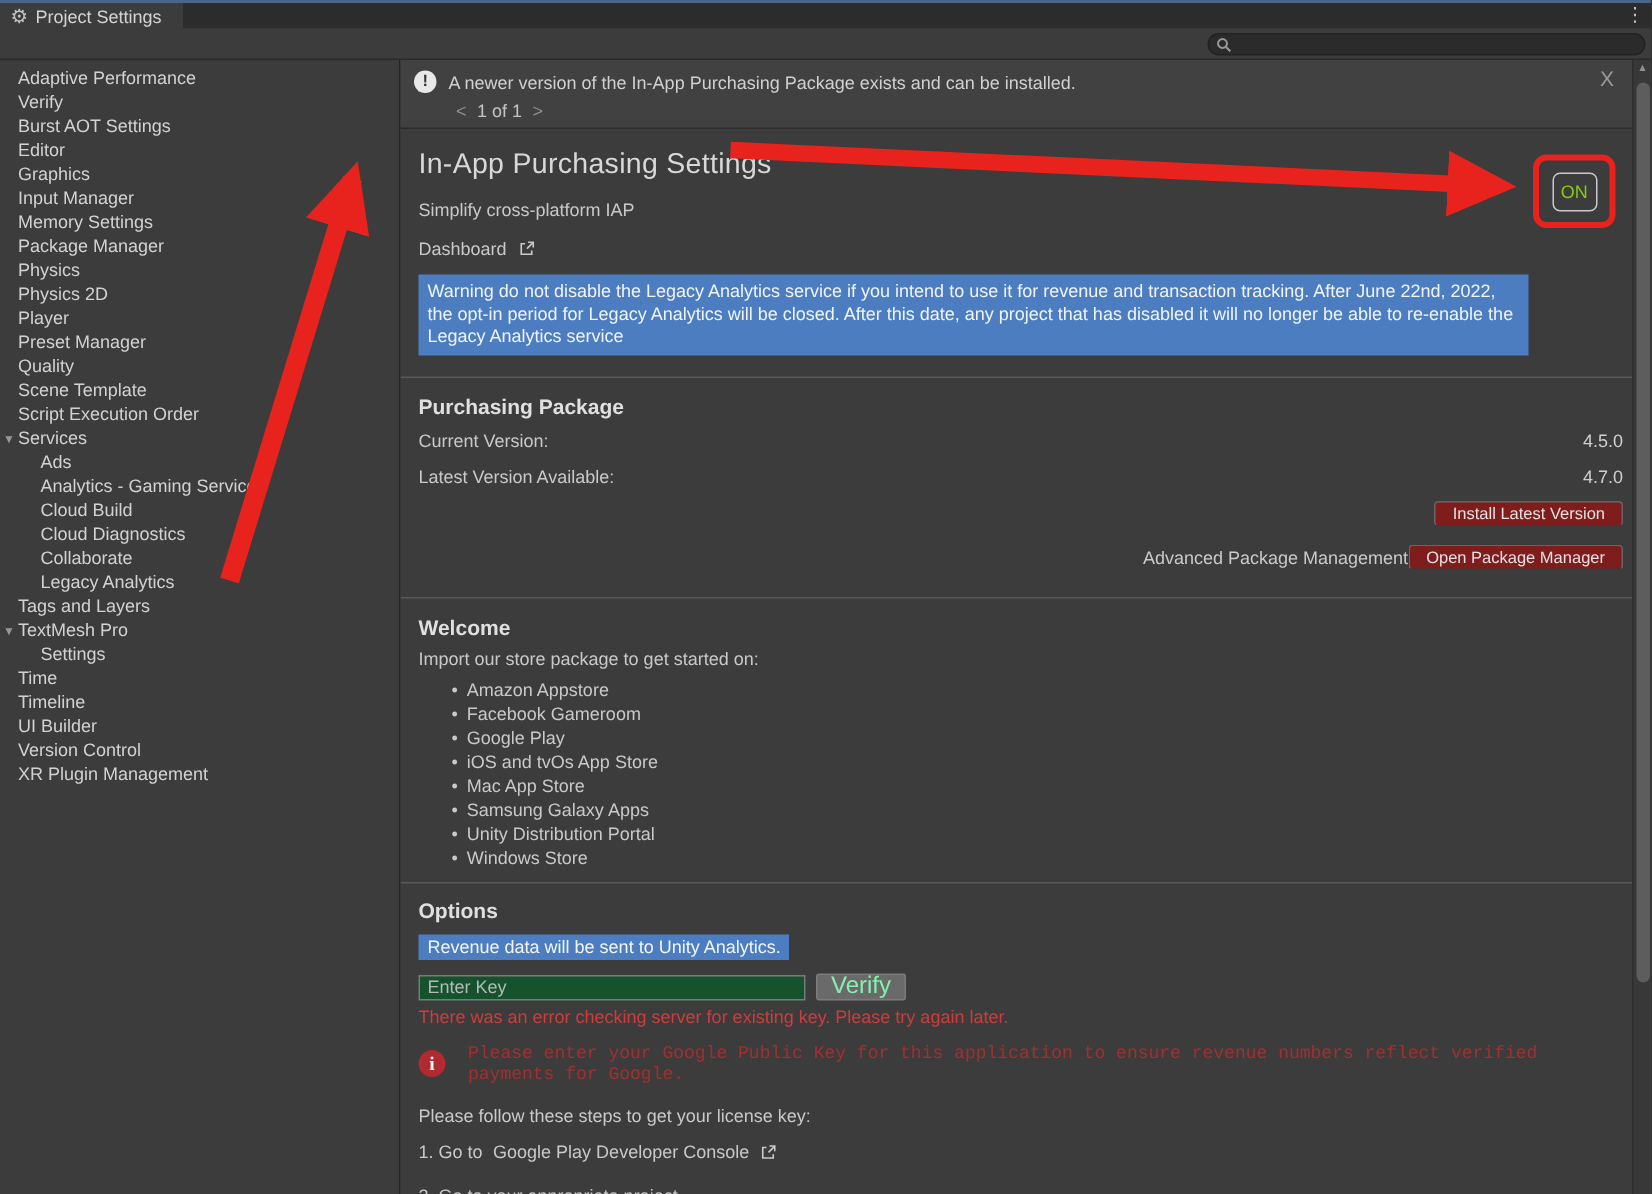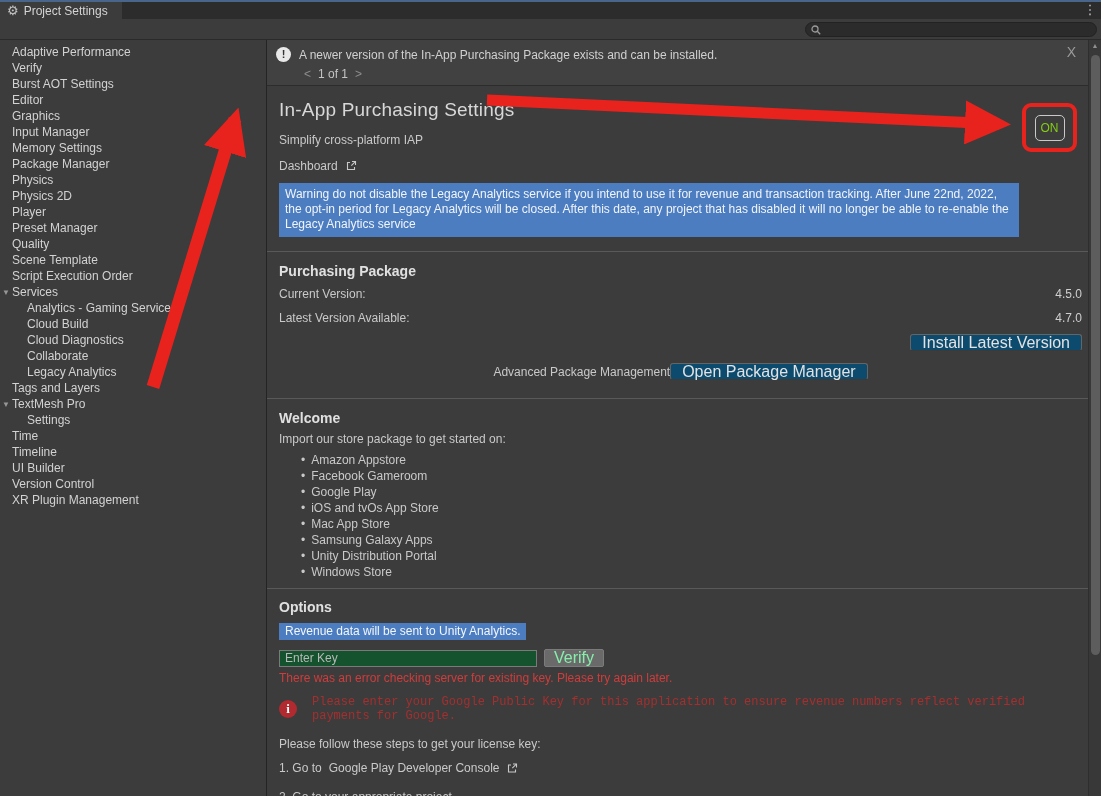--- a/index.html
+++ b/index.html
@@ -45,23 +45,23 @@
   .subtitle{ margin-top:12px; color:#c9c9c9; }
   .dashboard-row{ margin-top:12px; display:flex; align-items:center; gap:7px; width:fit-content; }
   .warnbox{ margin-top:10px; width:740px; background:var(--accent-blue,#4c7dc0); color:#f0f4fb;
             padding:4px 6px 5px 6px; line-height:15px; }
   .divider{ height:1px; background:#595959; margin:0 -6px 0 -12px; }
   .divider.mt14{ margin-top:14px; } .divider.mt18{ margin-top:18px; } .divider.mt8{ margin-top:8px; }
   .h2{ margin-top:11px; font-size:14px; font-weight:700; color:#e0e0e0; }
   .kv-row{ display:flex; justify-content:space-between; padding-right:0; margin-top:8px; }
   .kv-row .val{ color:#cfcfcf; }
   .btn-row{ display:flex; justify-content:flex-end; margin-top:9px; }
-  .row-between{ display:flex; justify-content:center; align-items:center; margin-top:12px; }
-  .btn{ background:#0c4a6e; border:1px solid #656565; border-bottom-color:#3a3a3a; border-radius:3px;
-        color:#e2e2e2; font-size:16px; height:17px; line-height:14px; padding:0 11px;
+  .row-between{ display:flex; justify-content:flex-end; align-items:center; margin-top:12px; }
+  .btn{ background:#7f1d1d; border:1px solid #656565; border-bottom-color:#3a3a3a; border-radius:3px;
+        color:#e2e2e2; font-size:11px; height:17px; line-height:14px; padding:0 11px;
         font-family:"Liberation Sans",sans-serif; cursor:default; }
   .welcome-intro{ margin-top:6px; }
   .welcome-list{ list-style:none; margin-top:6px; padding-left:22px; }
   .welcome-list li{ height:16px; line-height:16px; }
   .welcome-list .bullet{ margin-right:6px; }
   .blue-chip{ display:inline-block; background:var(--accent-blue,#4c7dc0); color:#f2f6fc; padding:1px 6px 2px 6px; margin-top:8px; }
   .key-row{ margin-top:9px; display:flex; gap:7px; align-items:center; }
   .key-input{ width:258px; height:17px; background:#14532d; border:1px solid #7a7a7a; color:#cfcfcf;
               padding:0 5px; font-size:12px; font-family:Liberation Sans, sans-serif; outline:none; }
   .key-input::placeholder{ color:#b8b8b8; }
@@ -126,20 +126,21 @@
           <div class="side-row"><span class="">Memory Settings</span></div>
           <div class="side-row"><span class="">Package Manager</span></div>
           <div class="side-row"><span class="">Physics</span></div>
           <div class="side-row"><span class="">Physics 2D</span></div>
           <div class="side-row"><span class="">Player</span></div>
           <div class="side-row"><span class="">Preset Manager</span></div>
           <div class="side-row"><span class="">Quality</span></div>
           <div class="side-row"><span class="">Scene Template</span></div>
           <div class="side-row"><span class="">Script Execution Order</span></div>
           <div class="side-row"><span class="tri">▼</span><span class="">Services</span></div>
+          <div class="side-row indent1"><span class="">Ads</span></div>
           <div class="side-row indent1"><span class="">Analytics - Gaming Services</span></div>
           <div class="side-row indent1"><span class="">Cloud Build</span></div>
           <div class="side-row indent1"><span class="">Cloud Diagnostics</span></div>
           <div class="side-row indent1"><span class="">Collaborate</span></div>
           <div class="side-row indent1"><span class="">Legacy Analytics</span></div>
           <div class="side-row"><span class="">Tags and Layers</span></div>
           <div class="side-row"><span class="tri">▼</span><span class="">TextMesh Pro</span></div>
           <div class="side-row indent1"><span class="">Settings</span></div>
           <div class="side-row"><span class="">Time</span></div>
           <div class="side-row"><span class="">Timeline</span></div>

